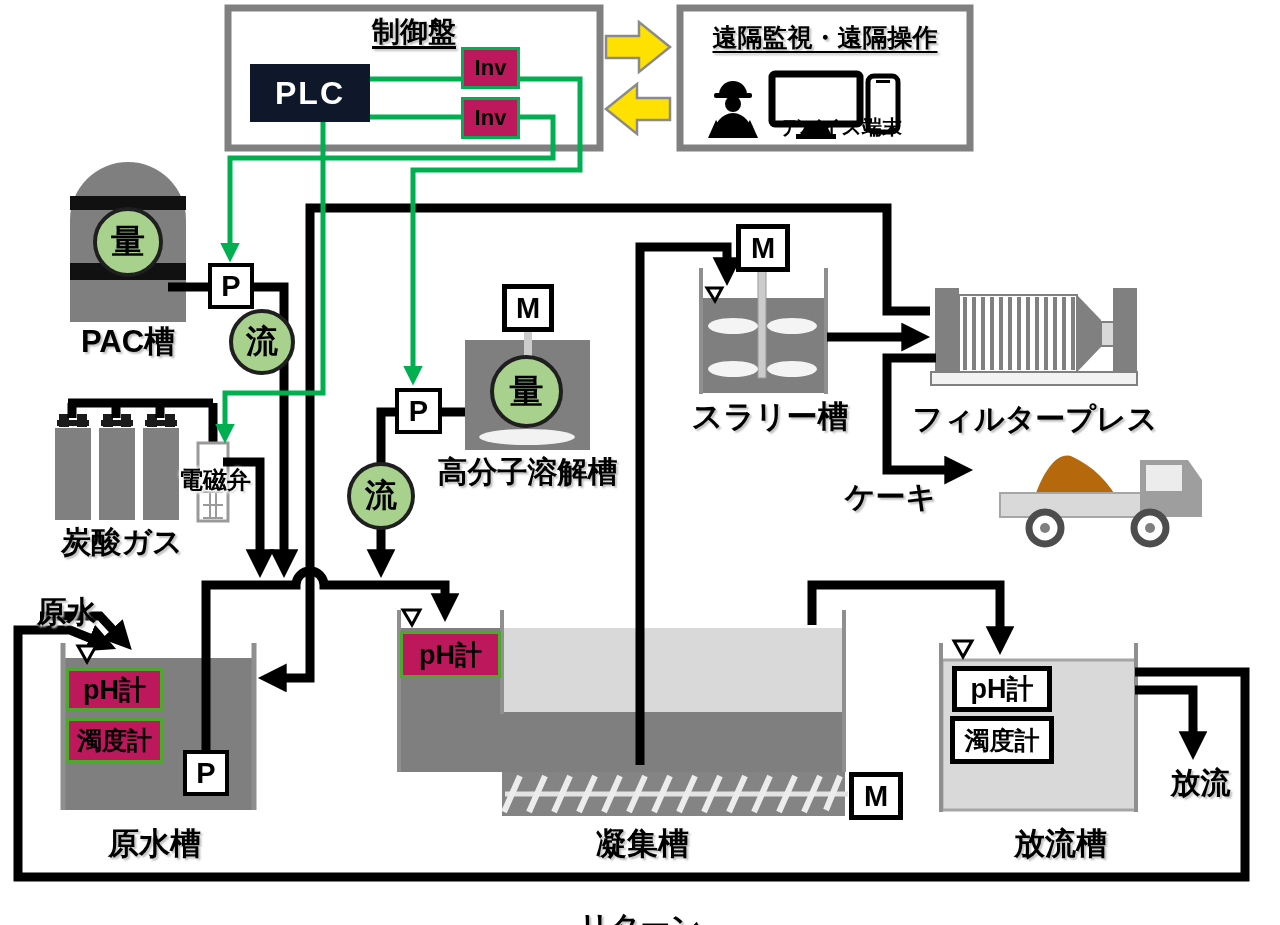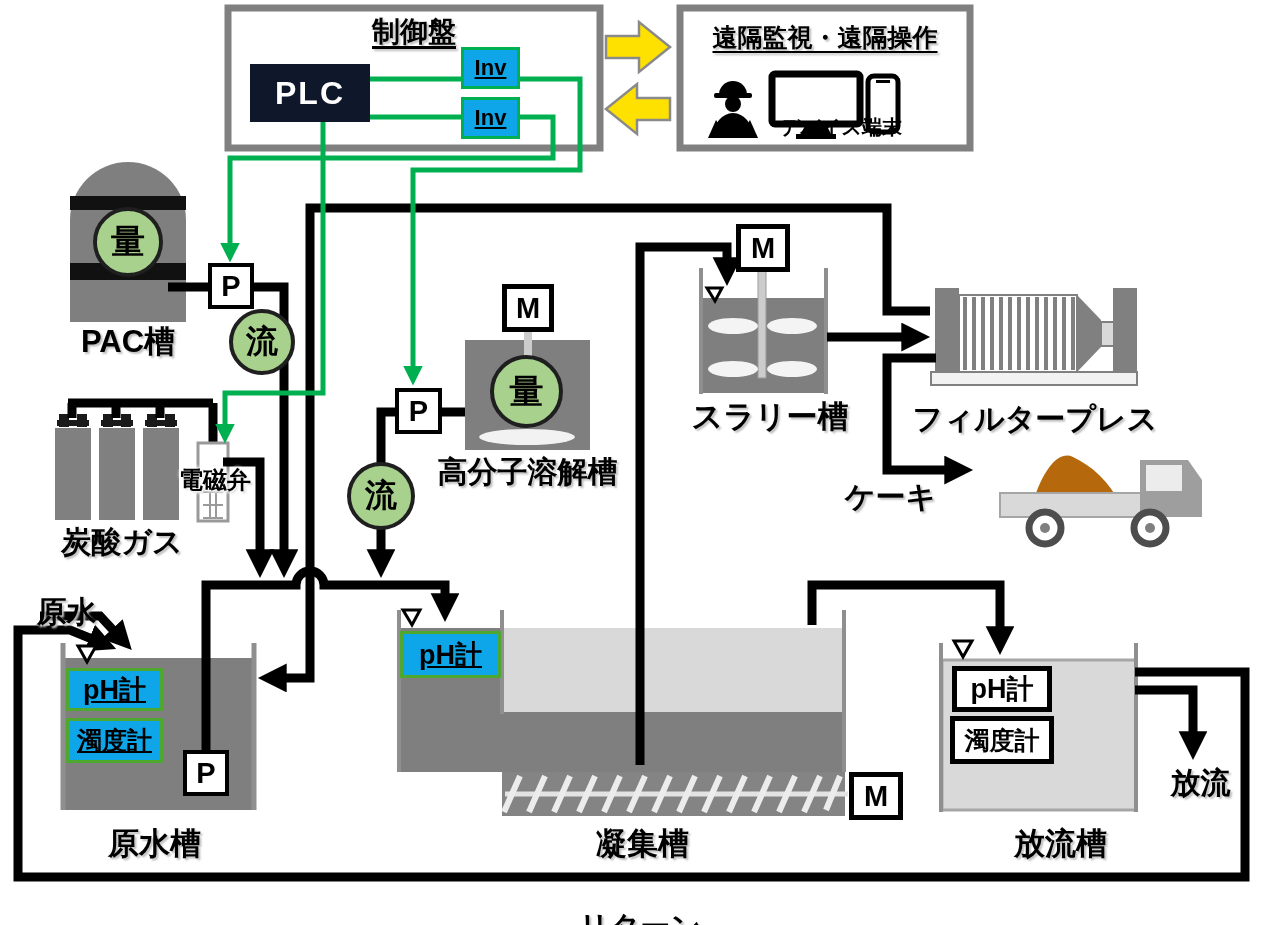--- a/index.html
+++ b/index.html
@@ -7,21 +7,21 @@
          font-family:"Liberation Sans","DejaVu Sans",sans-serif;}
   #pipes{position:absolute;left:0;top:0;z-index:1;}
   .lbl{position:absolute;z-index:2;display:flex;align-items:center;justify-content:center;
        font-weight:bold;color:#000;white-space:nowrap;text-shadow:2px 2px 2px #c0c0c0;text-align:center;}
   .halo{text-shadow:0 0 4px #fff,0 0 4px #fff,0 0 5px #fff,2px 2px 2px #cfcfcf;}
   .under{text-decoration:underline;text-decoration-thickness:3px;text-underline-offset:5px;}
   .box{position:absolute;z-index:2;display:flex;align-items:center;justify-content:center;
        font-weight:bold;color:#000;background:#fff;border:4px solid #000;box-sizing:border-box;}
   .mbox{border-width:5px;}
   .greenbox{position:absolute;z-index:2;display:flex;align-items:center;justify-content:center;
-       font-weight:bold;color:#000;background:#0ea5e9;border:3px solid #4ea72e;box-sizing:border-box;text-decoration:underline;}
+       font-weight:bold;color:#000;background:#be185d;border:3px solid #4ea72e;box-sizing:border-box;}
   .circle{position:absolute;z-index:2;display:flex;align-items:center;justify-content:center;
        font-weight:bold;color:#000;background:#a9d18e;border:4px solid #1f1f1f;border-radius:50%;
        box-sizing:border-box;}
   .panelTitle{font-size:28px;}
 </style>
 </head>
 <body>
 
 <div id="stage">
 

